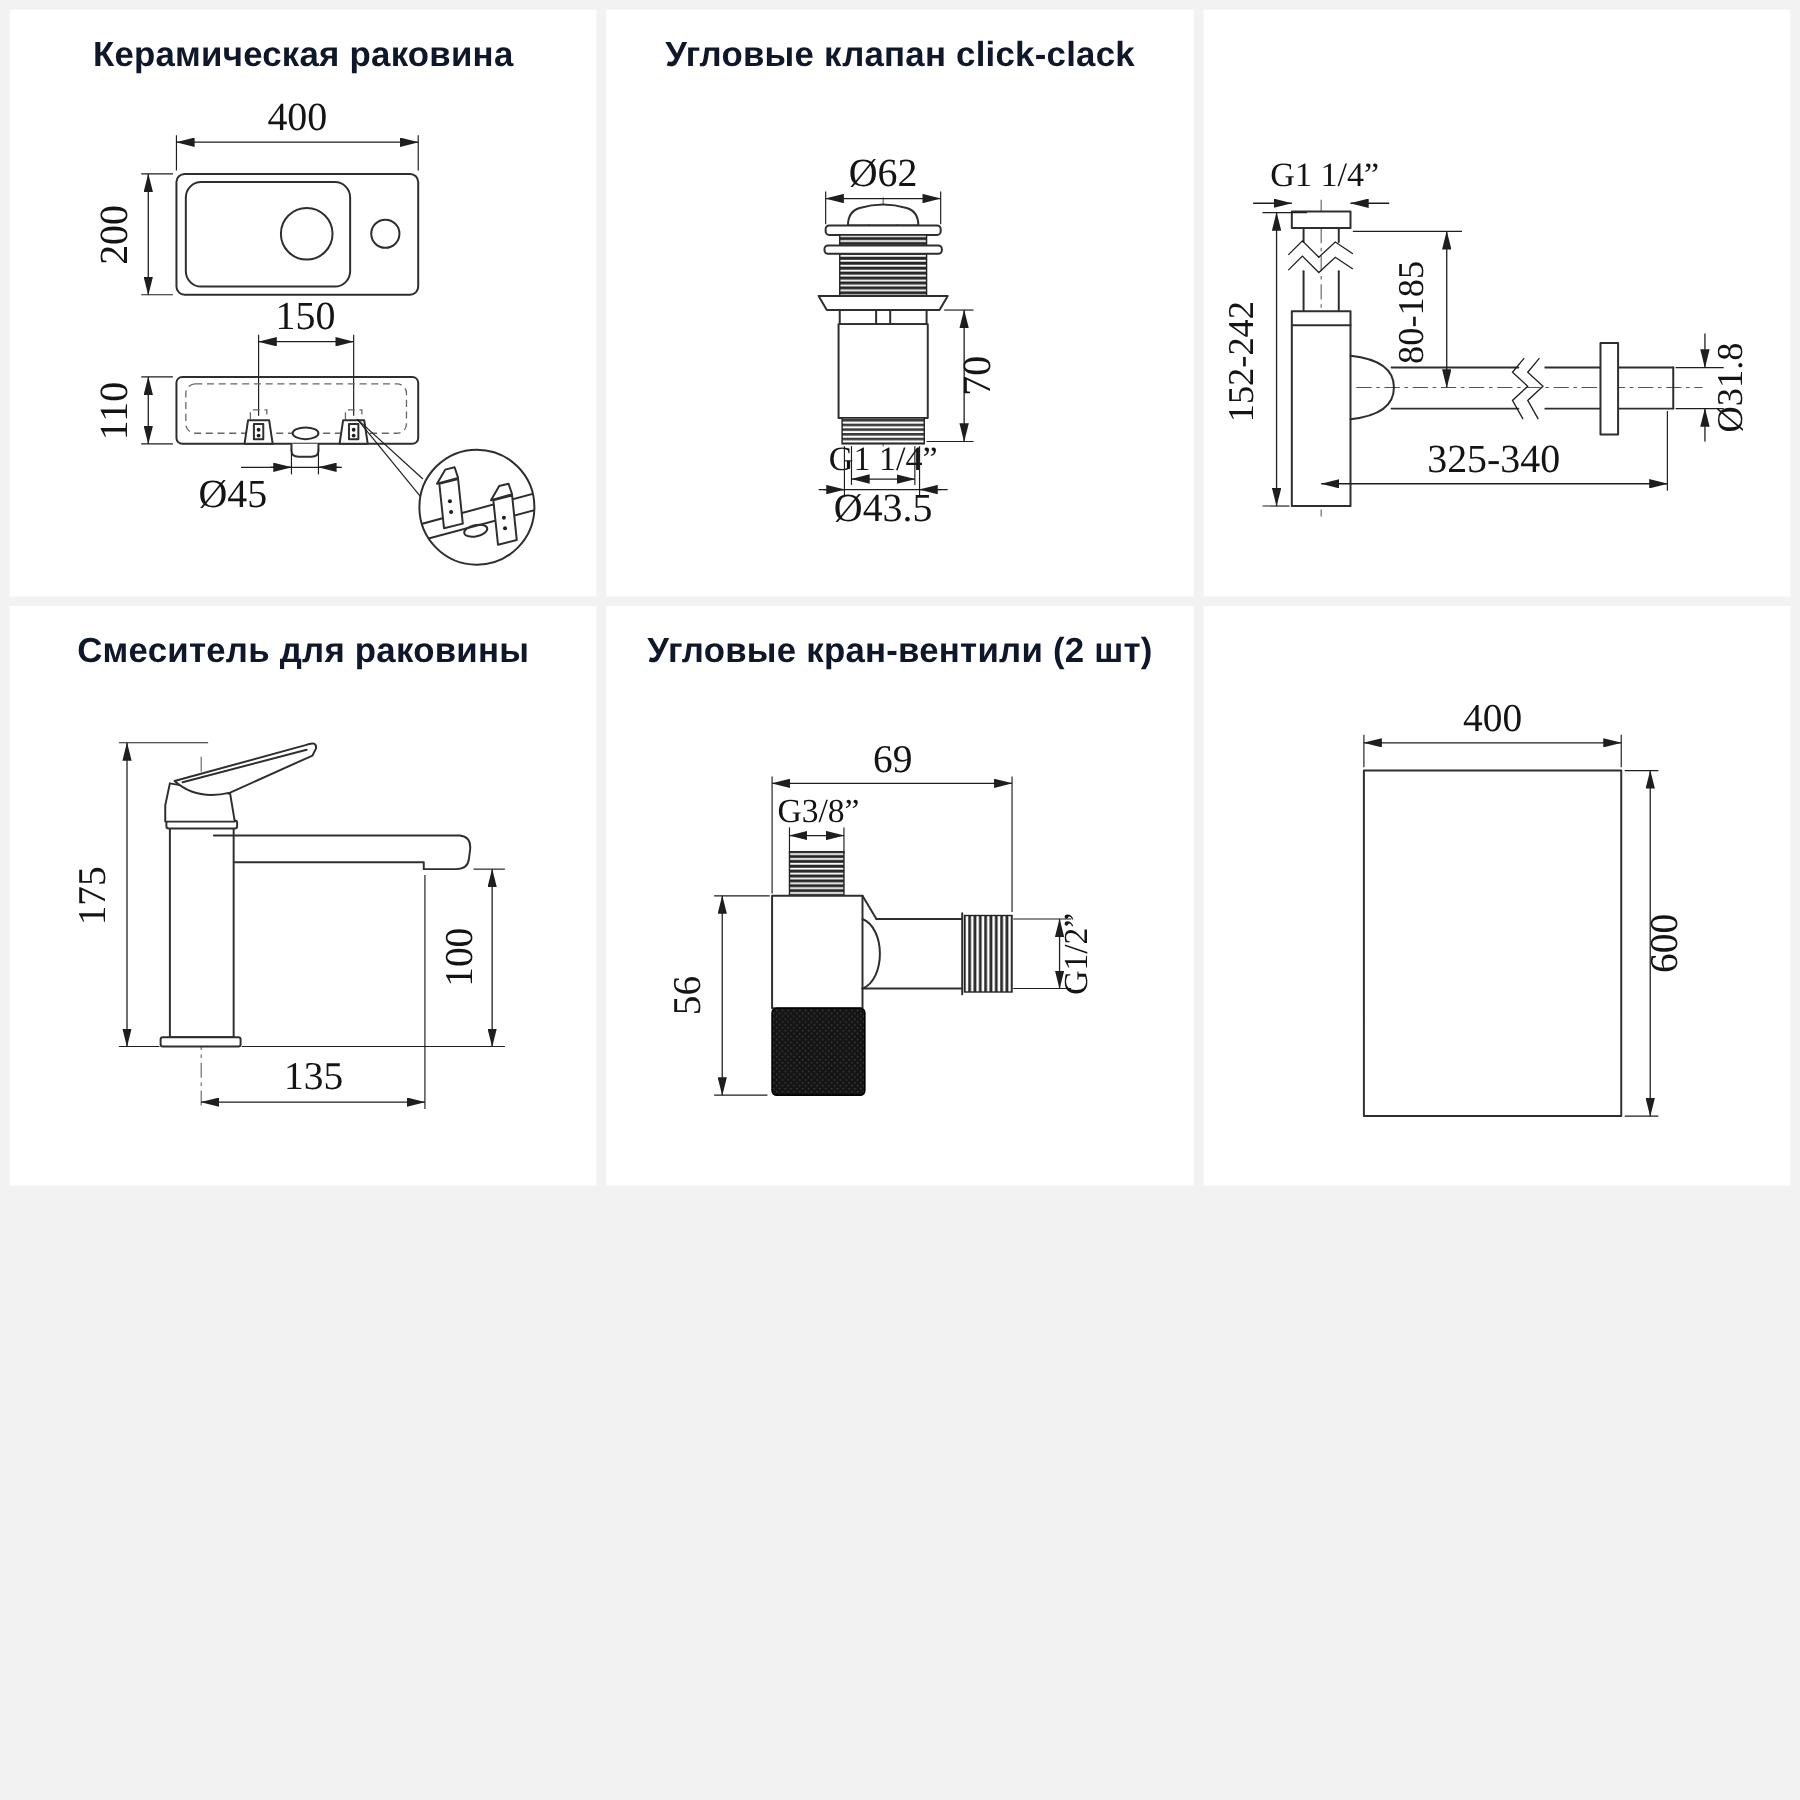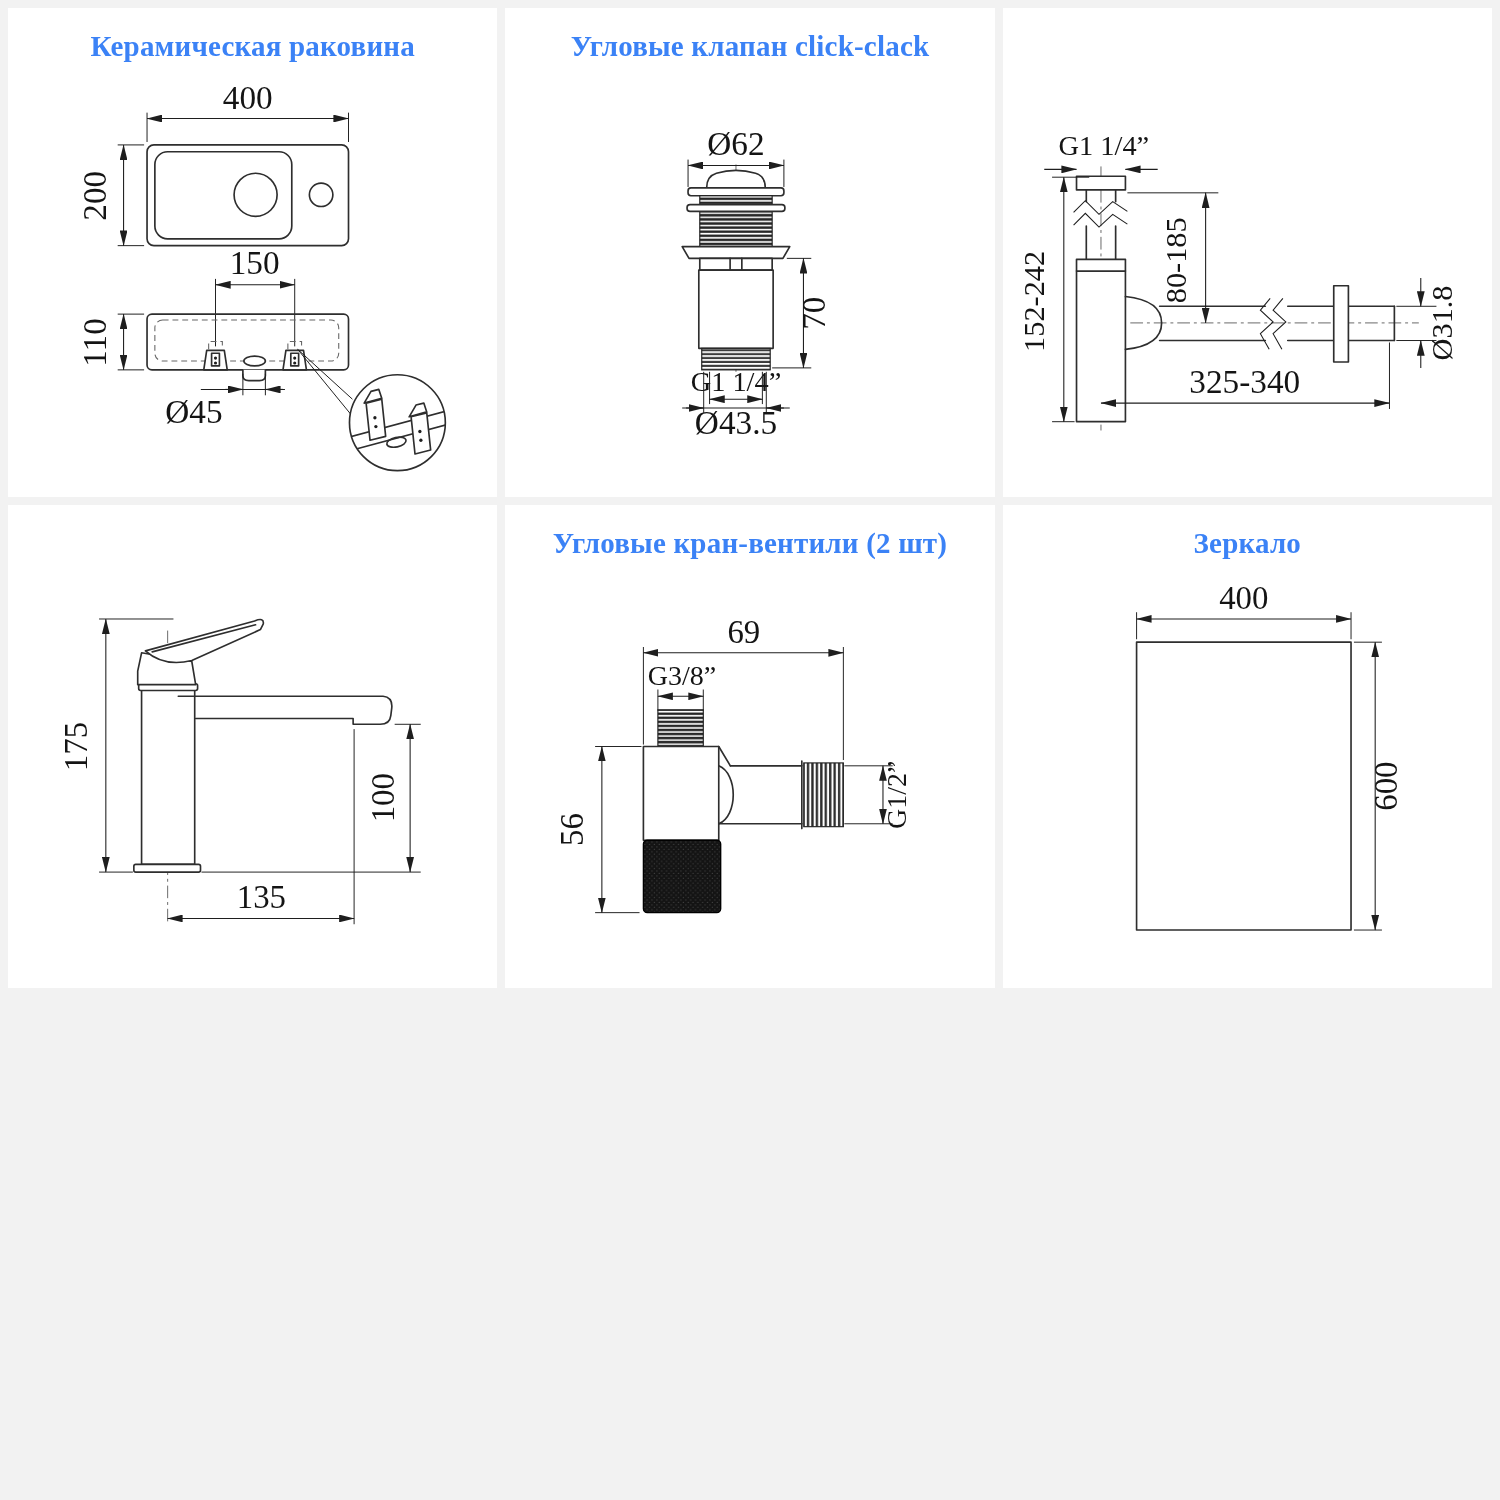--- a/index.html
+++ b/index.html
@@ -6,22 +6,22 @@
   body { background:#f2f2f2; font-family:"Liberation Sans",sans-serif; }
   .board {
     width:1500px; height:1500px; background:#f2f2f2;
     display:grid; grid-template-columns:repeat(3,1fr);
     grid-template-rows:489px 483px; gap:8px; padding:8px;
     box-sizing:border-box; align-content:start;
   }
   .card { background:#ffffff; position:relative; overflow:hidden; }
   .card h2 {
     position:absolute; top:22px; left:0; right:0; margin:0;
-    text-align:center; font-family:Liberation Serif, serif;
-    font-weight:700; font-size:29px; color:#3b82f6; letter-spacing:.2px;
+    text-align:center; font-family:Liberation Sans, sans-serif;
+    font-weight:700; font-size:29px; color:#0f172a; letter-spacing:.2px;
   }
   svg.draw { position:absolute; inset:0; width:100%; height:100%; }
   .ln  { stroke:#2e2e2e; stroke-width:1.7; fill:none; stroke-linejoin:round; stroke-linecap:round; }
   .lnf { stroke:#2e2e2e; stroke-width:1.7; fill:#ffffff; stroke-linejoin:round; }
   .dim { stroke:#1e1e1e; stroke-width:1.1; fill:none; }
   .ext { stroke:#1e1e1e; stroke-width:1; fill:none; }
   .cl  { stroke:#555; stroke-width:.9; stroke-dasharray:13 4 3 4; fill:none; }
   .dash{ stroke:#666; stroke-width:1.1; stroke-dasharray:6 4; fill:none; }
   .arr { fill:#1e1e1e; stroke:none; }
   .dtx  { font-family:"Liberation Serif","DejaVu Serif",serif; font-size:34px; fill:#141414; }
@@ -256,20 +256,21 @@
 
       <g>
         <line x1="395" y1="342" x2="395" y2="410" class="ext"></line>
         <line x1="100" y1="404" x2="395" y2="404" class="dim" marker-start="url(#aS)" marker-end="url(#aE)"></line>
         <text class="dtx" x="247" y="394" text-anchor="middle">325-340</text>
       </g>
     </svg>
   </section>
 
   <section class="card">
+    <h2>Смеситель для раковины</h2>
     <svg class="draw" viewBox="0 0 500 500" preserveAspectRatio="xMidYMid meet">
       <line x1="162" y1="130" x2="162" y2="434" class="cl"></line>
 
       <g>
         <rect x="135" y="190" width="55" height="182" class="lnf"></rect>
         <rect x="127" y="372" width="69" height="8" rx="2" class="lnf"></rect>
         <path d="M173,198 H385 Q395,199 394,210 L393,218 Q392,227 382,227 H354 V221 H191" class="ln"></path>
         <rect x="132" y="185" width="61" height="7" rx="2" class="lnf"></rect>
         <path d="M131,186 L131,172 L135,153 L187,162 L191,186 Z" class="lnf"></path>
         <path d="M139,151 L252,120 Q262,116 261,123 L258,129 L187,161 Q158,168 139,151 Z" class="lnf"></path>
@@ -338,21 +339,20 @@
       <g>
         <line x1="90" y1="250" x2="138" y2="250" class="ext"></line>
         <line x1="90" y1="422" x2="136" y2="422" class="ext"></line>
         <line x1="97" y1="250" x2="97" y2="422" class="dim" marker-start="url(#aS)" marker-end="url(#aE)"></line>
         <text class="dtx" x="78" y="336" text-anchor="middle" transform="rotate(-90 78 336)">56</text>
       </g>
     </svg>
   </section>
 
   <section class="card">
-    <h2>Зеркало</h2>
     <svg class="draw" viewBox="0 0 500 500" preserveAspectRatio="xMidYMid meet">
       <rect x="135" y="142" width="222" height="298" class="ln" stroke-width="2.6"></rect>
 
       <g>
         <line x1="135" y1="111" x2="135" y2="139" class="ext"></line>
         <line x1="357" y1="111" x2="357" y2="139" class="ext"></line>
         <line x1="135" y1="118" x2="357" y2="118" class="dim" marker-start="url(#aS)" marker-end="url(#aE)"></line>
         <text class="dtx" x="246" y="108" text-anchor="middle">400</text>
       </g>
 

